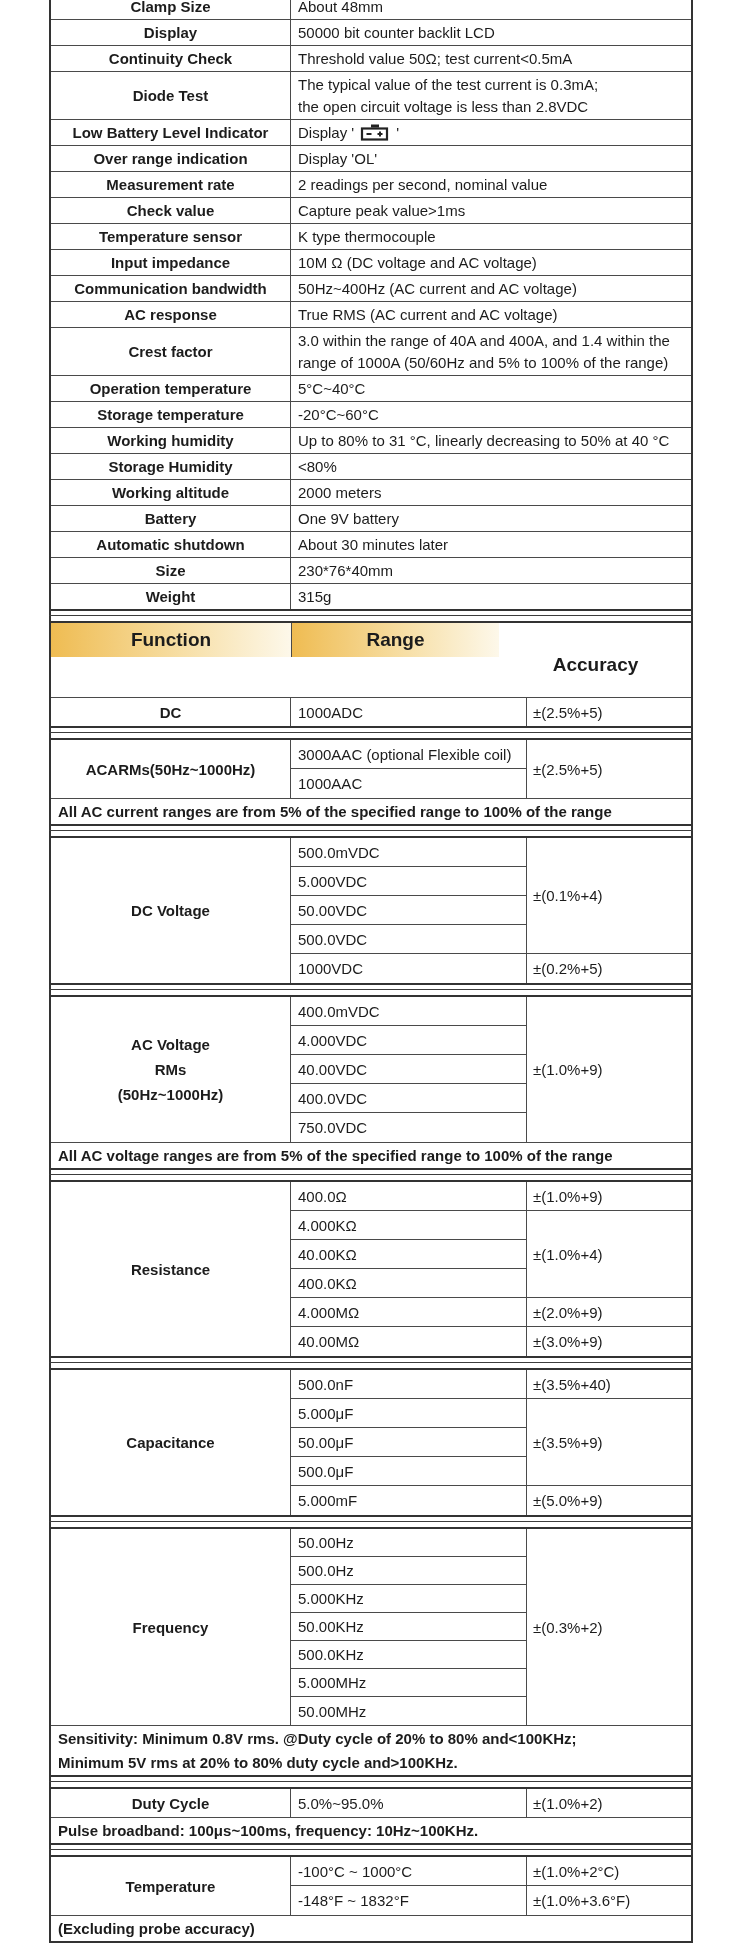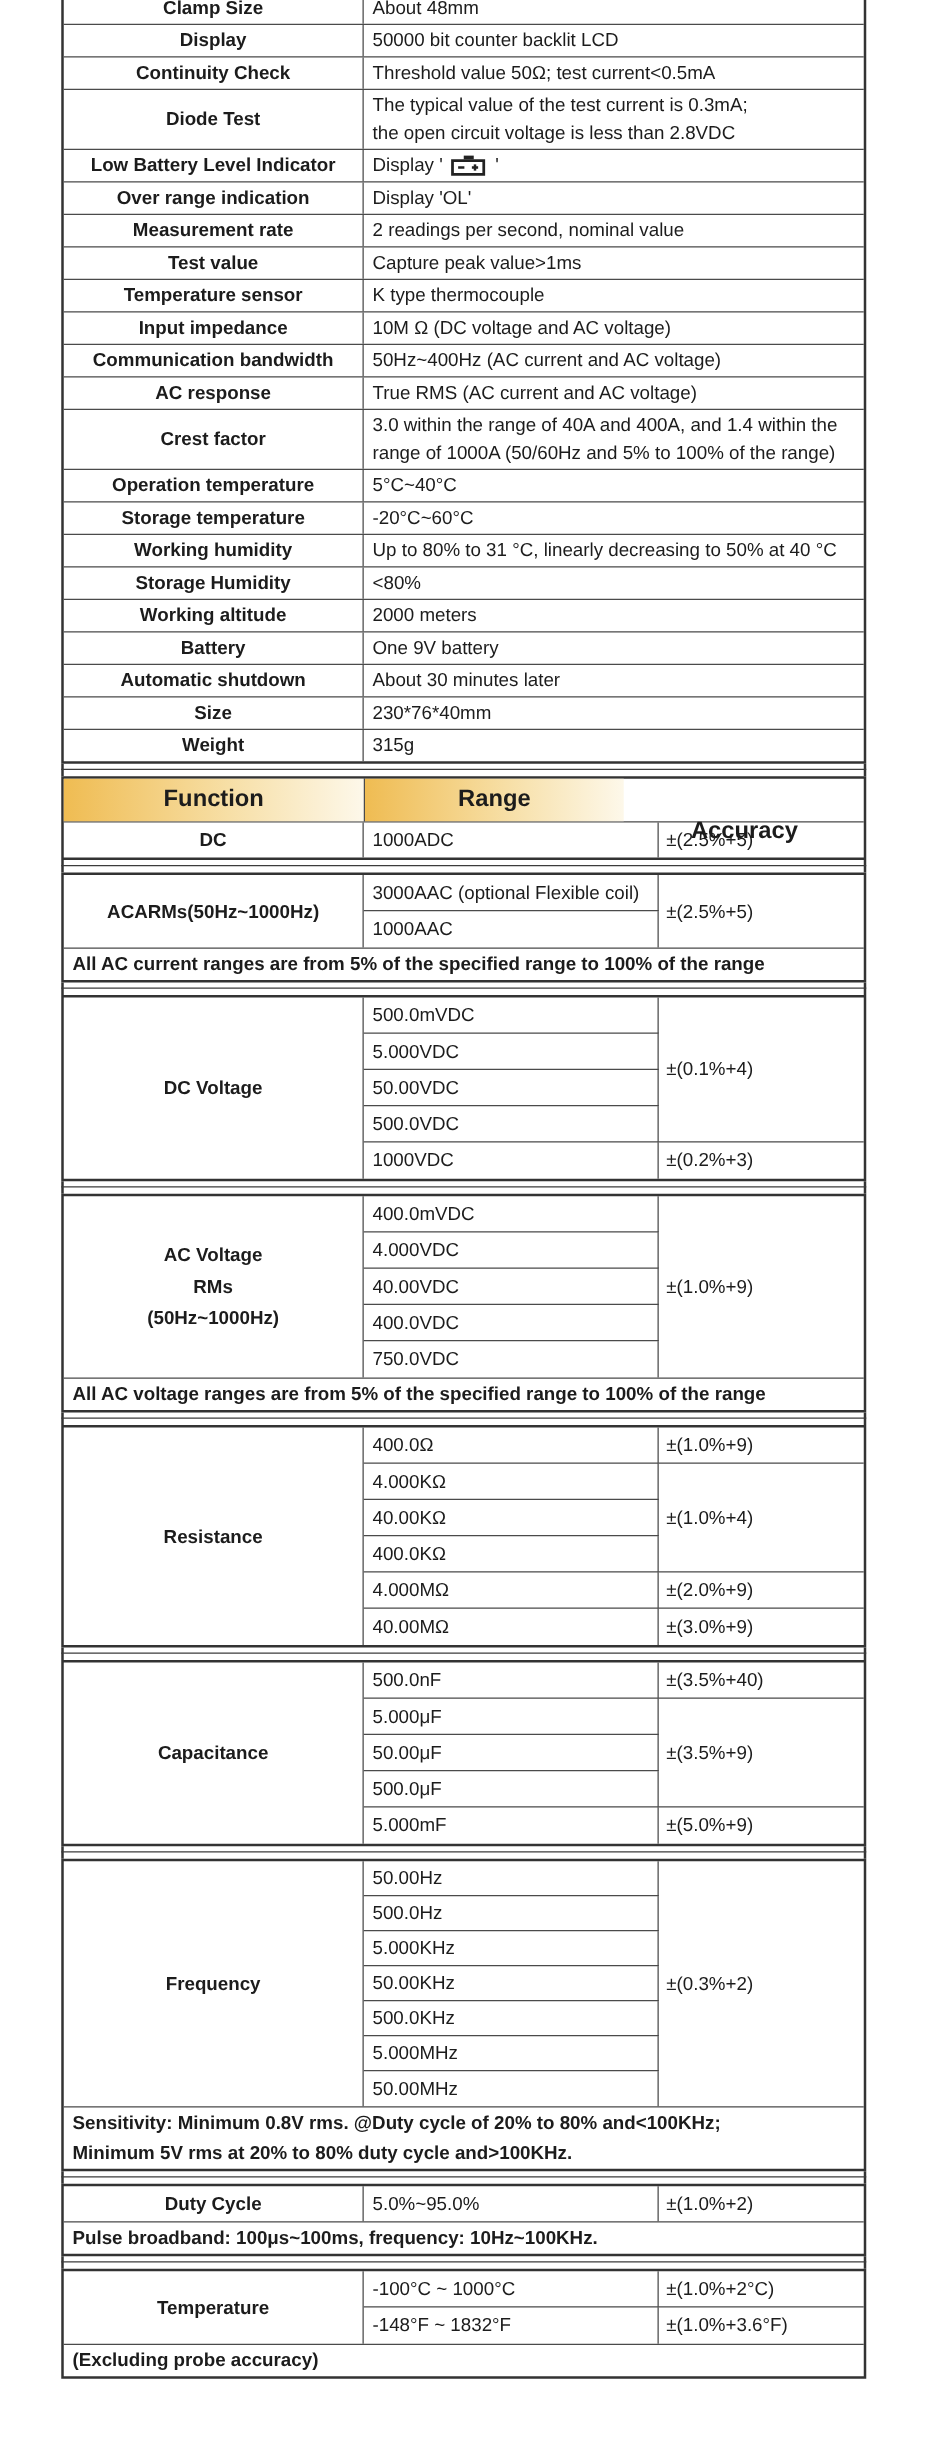--- a/index.html
+++ b/index.html
@@ -27,21 +27,21 @@
   
   .hrow{display:flex;height:34px;}
   .hcell{display:flex;align-items:center;justify-content:center;font-weight:bold;font-size:19px;
          background:linear-gradient(90deg,#EFBC52 0%,#F7DFA6 55%,#FDF8EA 100%);}
   .hc1{width:240px;}
   .hc2{width:208px;border-left:1.3px solid #4a4a4a;}
   .hc3{flex:1;border-left:1.3px solid #4a4a4a;margin-top:42px;}
 
   
   .fgrid{display:grid;grid-template-columns:240px 236px 1fr;}
-  .fgrid.bt{border-top:1.3px solid #4a4a4a;}
+  .fgrid.bt{border-top:1.3px solid #4a4a4a;margin-top:40px;}
   .gr1{grid-template-rows:28px;}
   .gr2{grid-template-rows:repeat(2,29px);}
   .gr5{grid-template-rows:repeat(5,29px);}
   .gr6{grid-template-rows:repeat(6,29px);}
   .gr7{grid-template-rows:repeat(7,28px);}
   .grt{grid-template-rows:repeat(2,29px);}
   .flabel{grid-column:1;border-right:1.3px solid #4a4a4a;display:flex;flex-direction:column;
           align-items:center;justify-content:center;font-weight:bold;text-align:center;line-height:25px;}
   .rcell{grid-column:2;border-right:1.3px solid #4a4a4a;border-bottom:1.3px solid #4a4a4a;
          display:flex;align-items:center;padding-left:7px;}
@@ -99,21 +99,21 @@
         </div>
     <div class="srow">
           <div class="sl">Over range indication</div>
           <div class="sv">Display 'OL'</div>
         </div>
     <div class="srow">
           <div class="sl">Measurement rate</div>
           <div class="sv">2 readings per second, nominal value</div>
         </div>
     <div class="srow">
-          <div class="sl">Test value</div>
+          <div class="sl">Check value</div>
           <div class="sv">Capture peak value&gt;1ms</div>
         </div>
     <div class="srow">
           <div class="sl">Temperature sensor</div>
           <div class="sv">K type thermocouple</div>
         </div>
     <div class="srow">
           <div class="sl">Input impedance</div>
           <div class="sv">10M Ω (DC voltage and AC voltage)</div>
         </div>
@@ -201,21 +201,21 @@
 
   <div class="unit">
     <div class="fgrid gr5">
       <div class="flabel" style="grid-row:1/6">DC Voltage</div>
       <div class="rcell" style="grid-row:1">500.0mVDC</div>
       <div class="rcell" style="grid-row:2">5.000VDC</div>
       <div class="rcell" style="grid-row:3">50.00VDC</div>
       <div class="rcell" style="grid-row:4">500.0VDC</div>
       <div class="rcell rlast" style="grid-row:5">1000VDC</div>
       <div class="acell" style="grid-row:1/5">±(0.1%+4)</div>
-      <div class="acell alast" style="grid-row:5">±(0.2%+3)</div>
+      <div class="acell alast" style="grid-row:5">±(0.2%+5)</div>
     </div>
   </div>
 
   <div class="gap"></div>
 
   <div class="unit">
     <div class="fgrid gr5">
       <div class="flabel" style="grid-row:1/6">
         <span>AC Voltage</span>
         <span>RMs</span>

